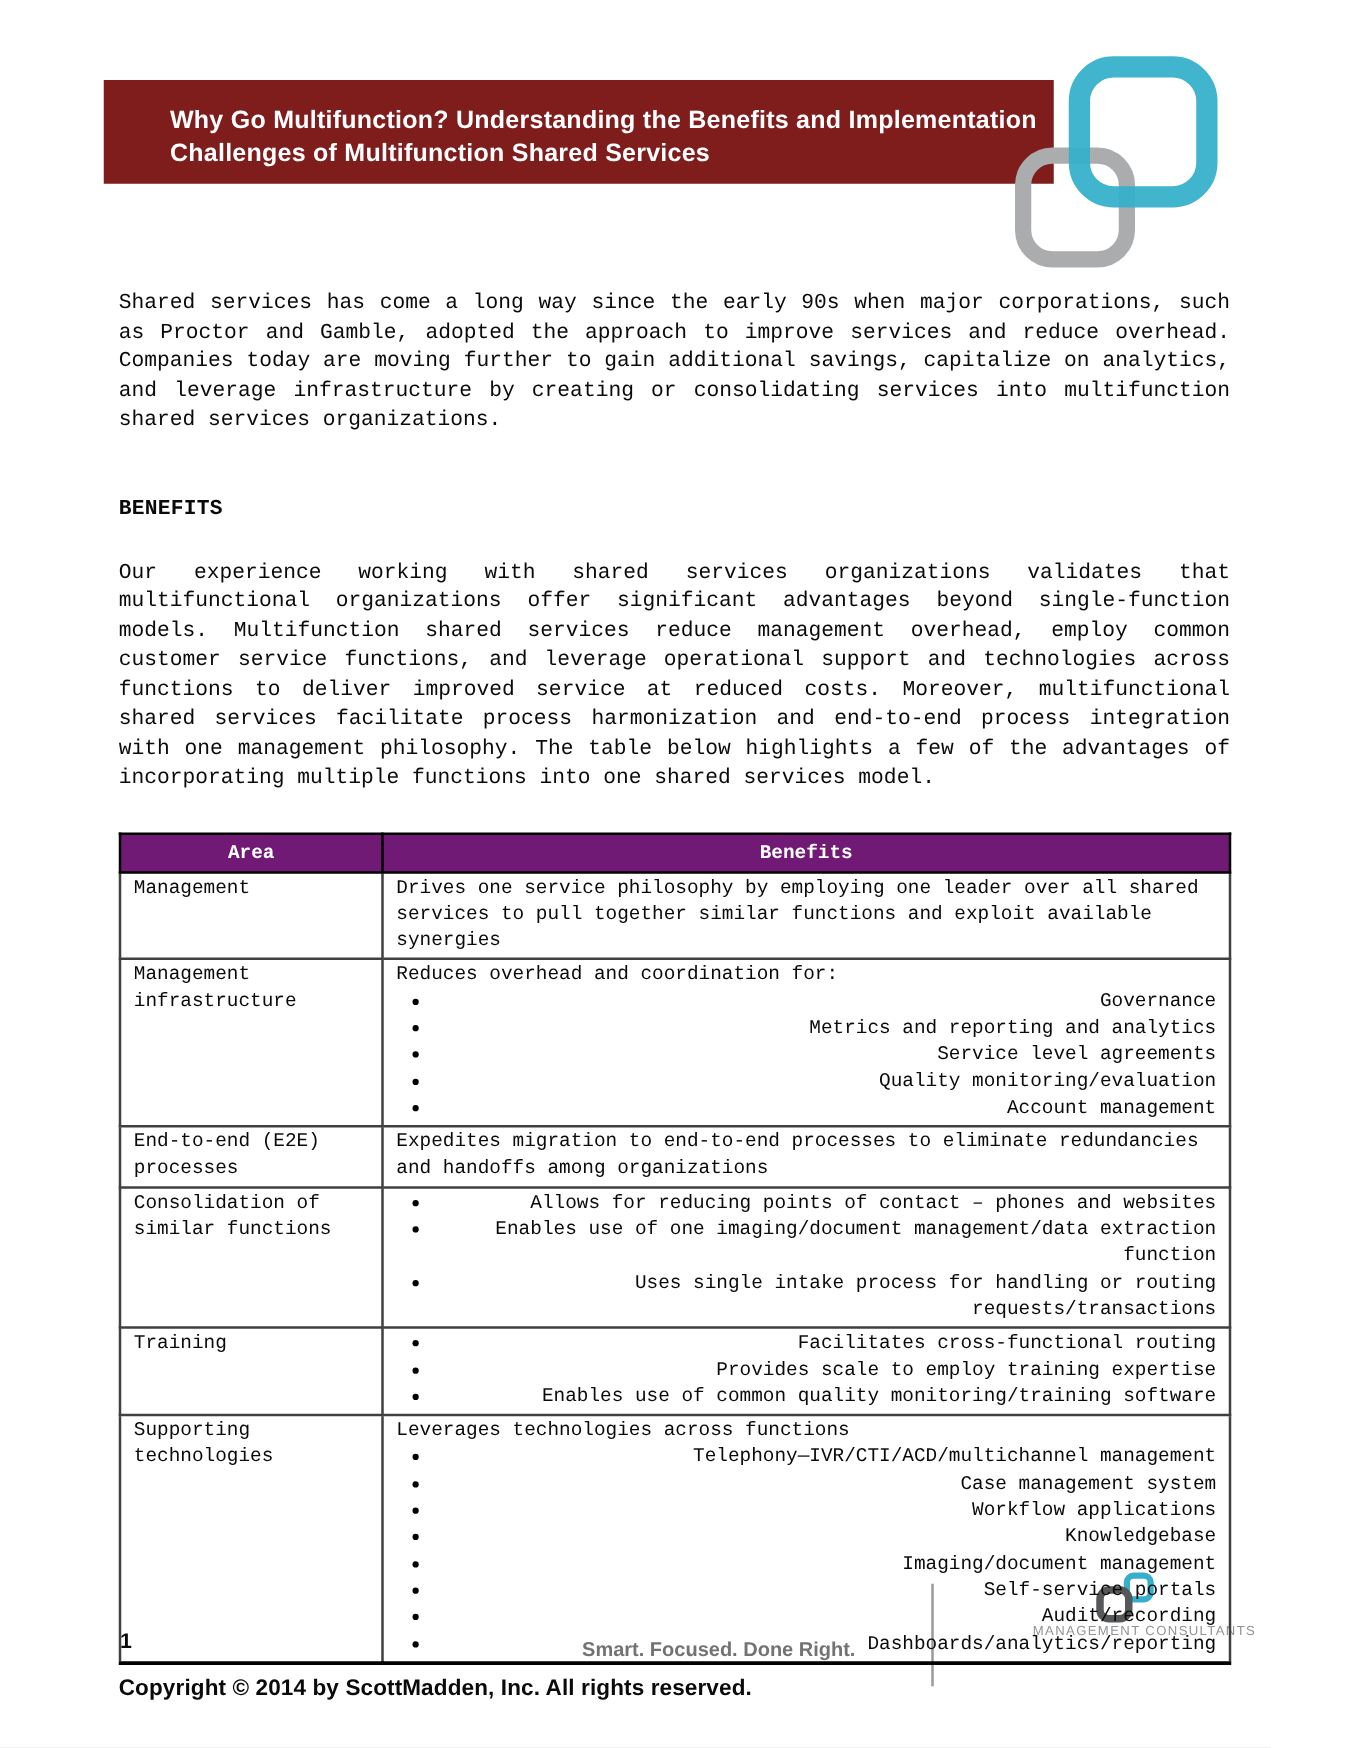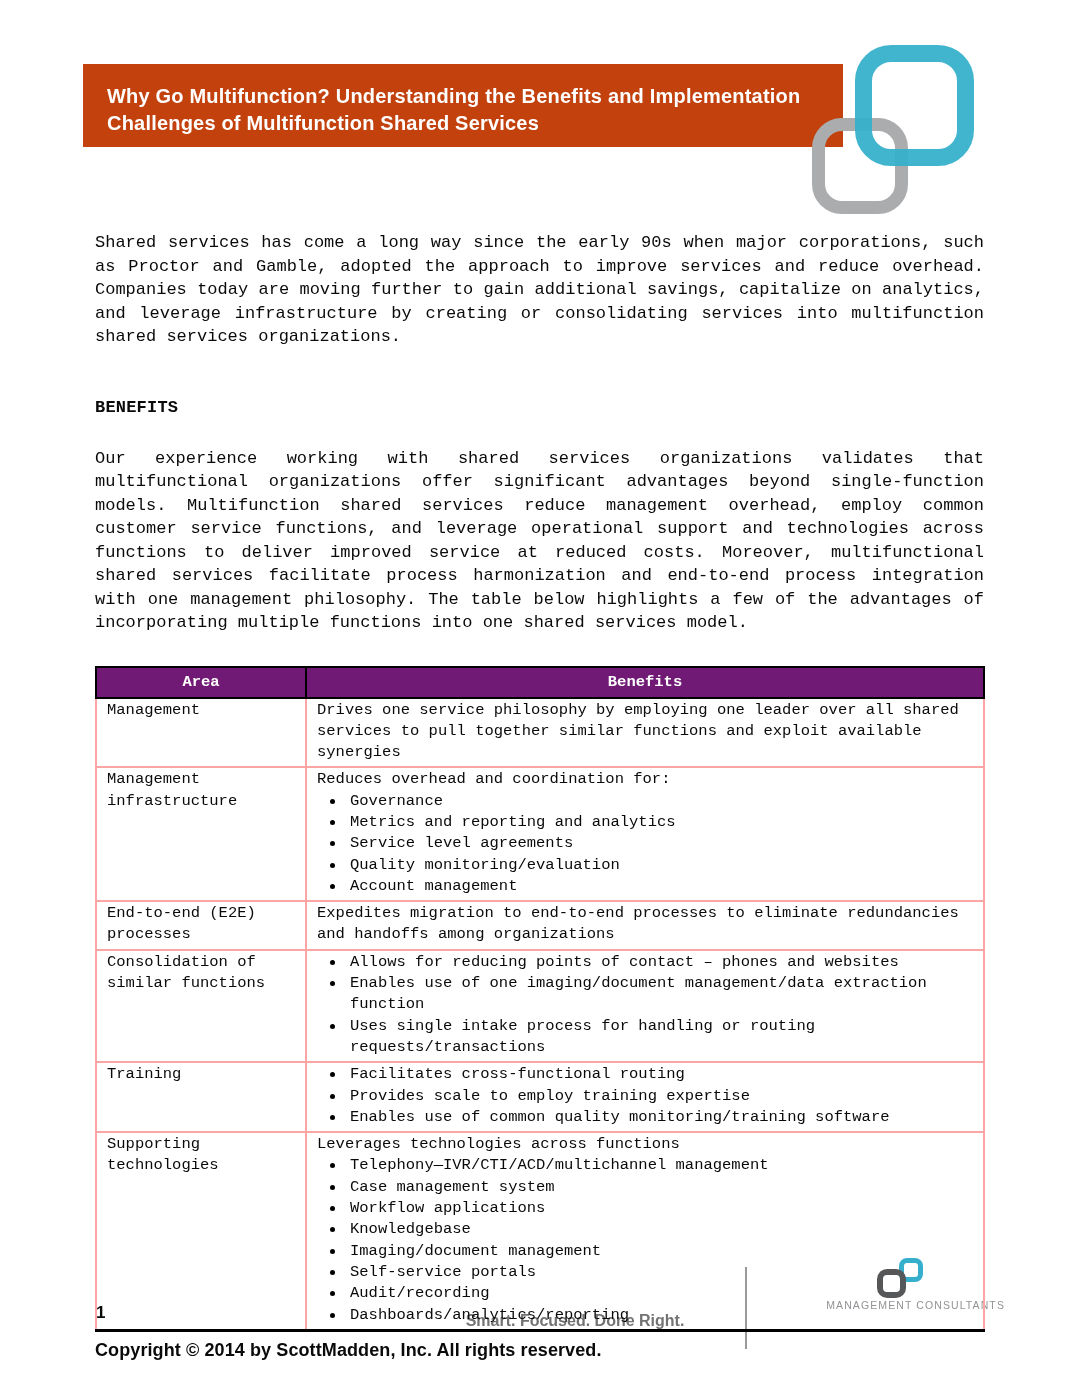--- a/index.html
+++ b/index.html
@@ -13,22 +13,23 @@
     font-family: "Liberation Sans", sans-serif;
     color: #0a0a0a;
     overflow: hidden;
   }
 
   
   .header-bar {
     position: absolute;
     left: 83px; top: 64px;
     width: 760px; height: 83px;
-    background: #c2410c;
+    background: #7f1d1d;
     z-index: 1;
+    padding-left: 29px;
   }
   .header-title {
     padding: 19px 0 0 24px;
     color: #ffffff;
     font-size: 20px;
     line-height: 27px;
     font-weight: bold;
     letter-spacing: 0.2px;
   }
   .deco-gray {
@@ -83,32 +84,33 @@
     background: #701a75;
     color: #ffffff;
     font-size: 15.5px;
     font-weight: bold;
     height: 31px;
     border: 2px solid #000;
     text-align: center;
     vertical-align: middle;
   }
   table.benefits td {
-    border: 2px solid #fca5a5;
+    border: 2px solid #404040;
     vertical-align: top;
     font-size: 15.5px;
     line-height: 21.3px;
     padding: 1px 10px 3px 10px;
     margin-left: 48px;
   }
   td.area-cell { width: 210px; }
   ul.bullets { list-style: none; margin: 0; padding: 0; }
   ul.bullets li {
     position: relative;
     padding-left: 33px;
+    text-align: right;
   }
   ul.bullets li::before {
     content: "";
     position: absolute;
     left: 13px; top: 8px;
     width: 5px; height: 5px;
     border-radius: 50%;
     background: #000;
   }
 

